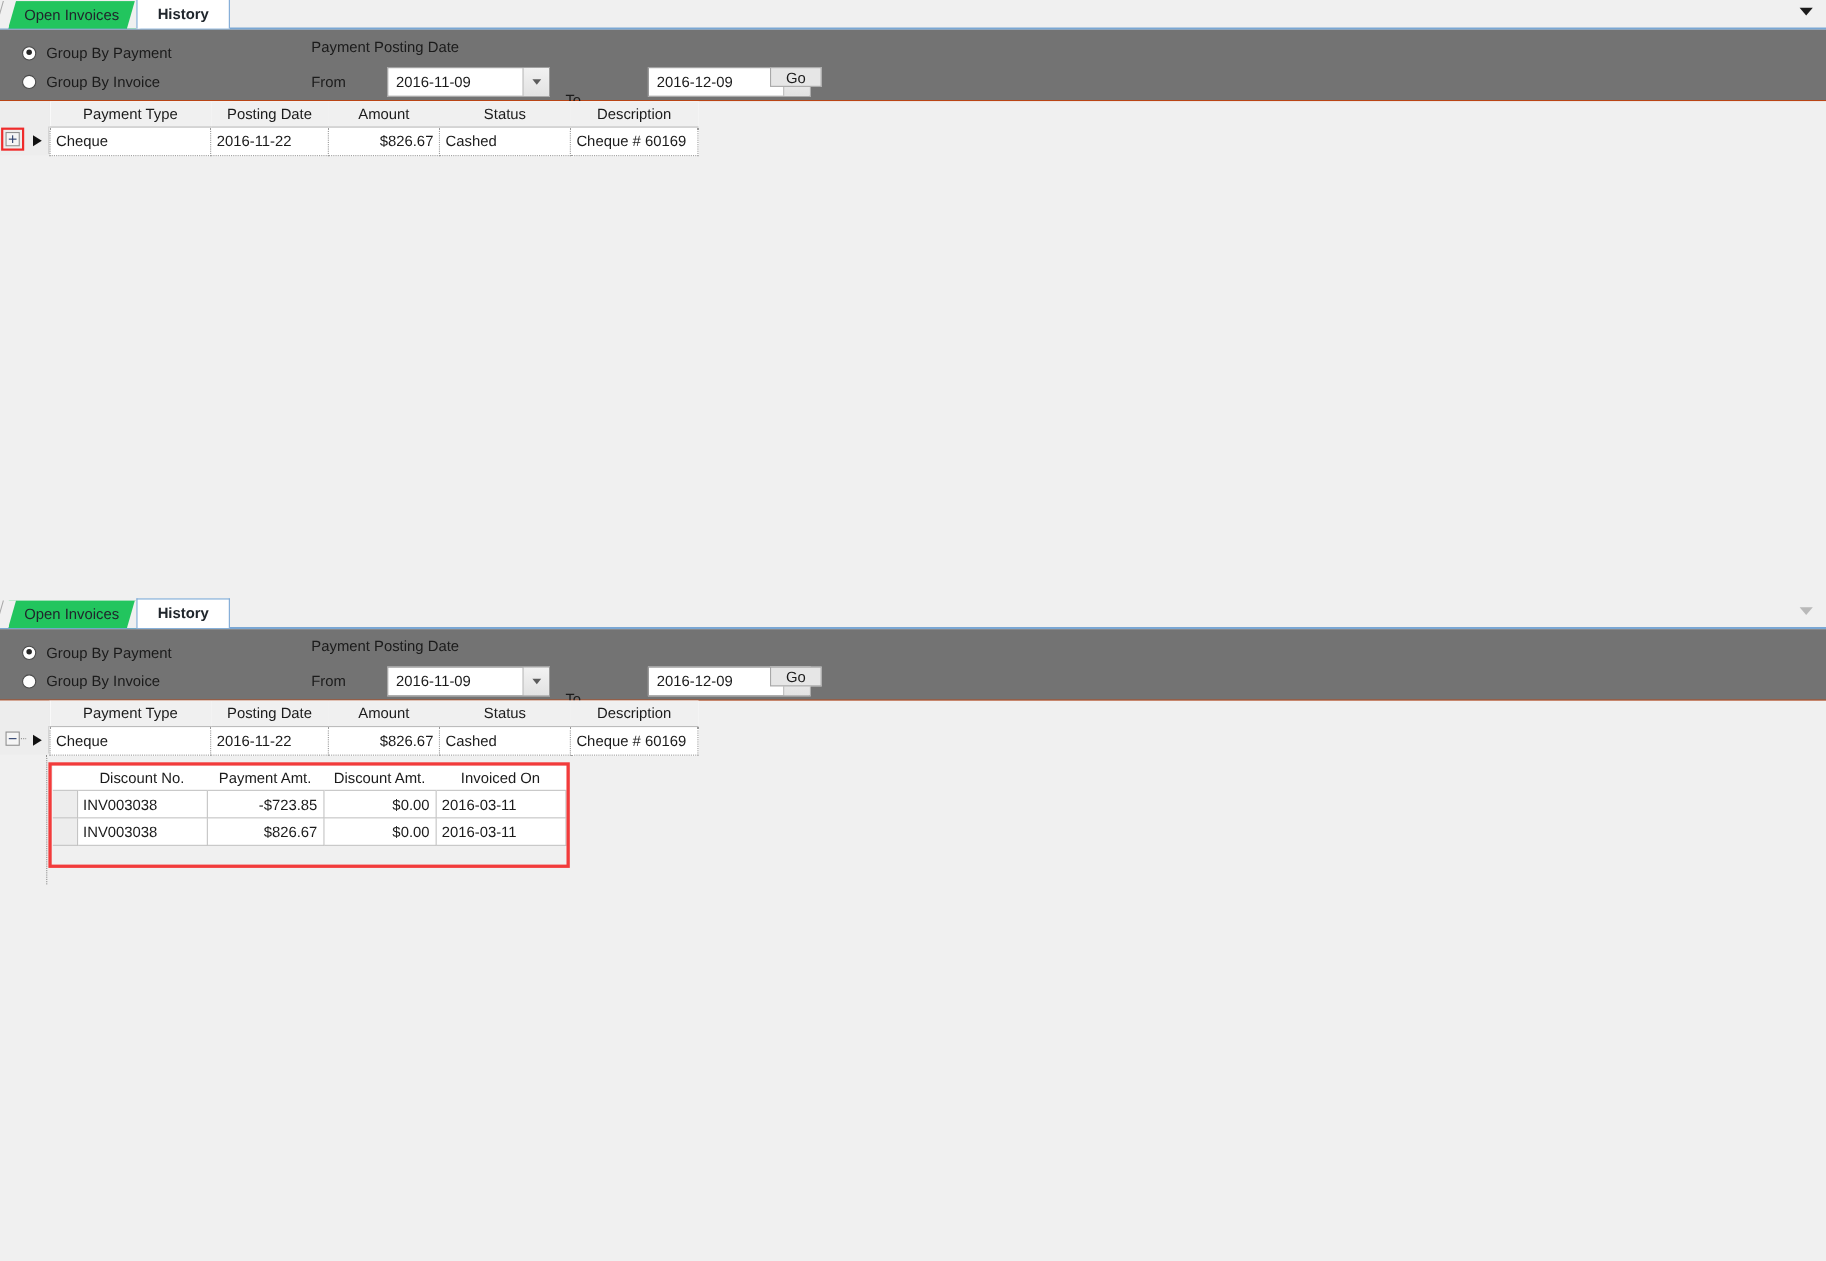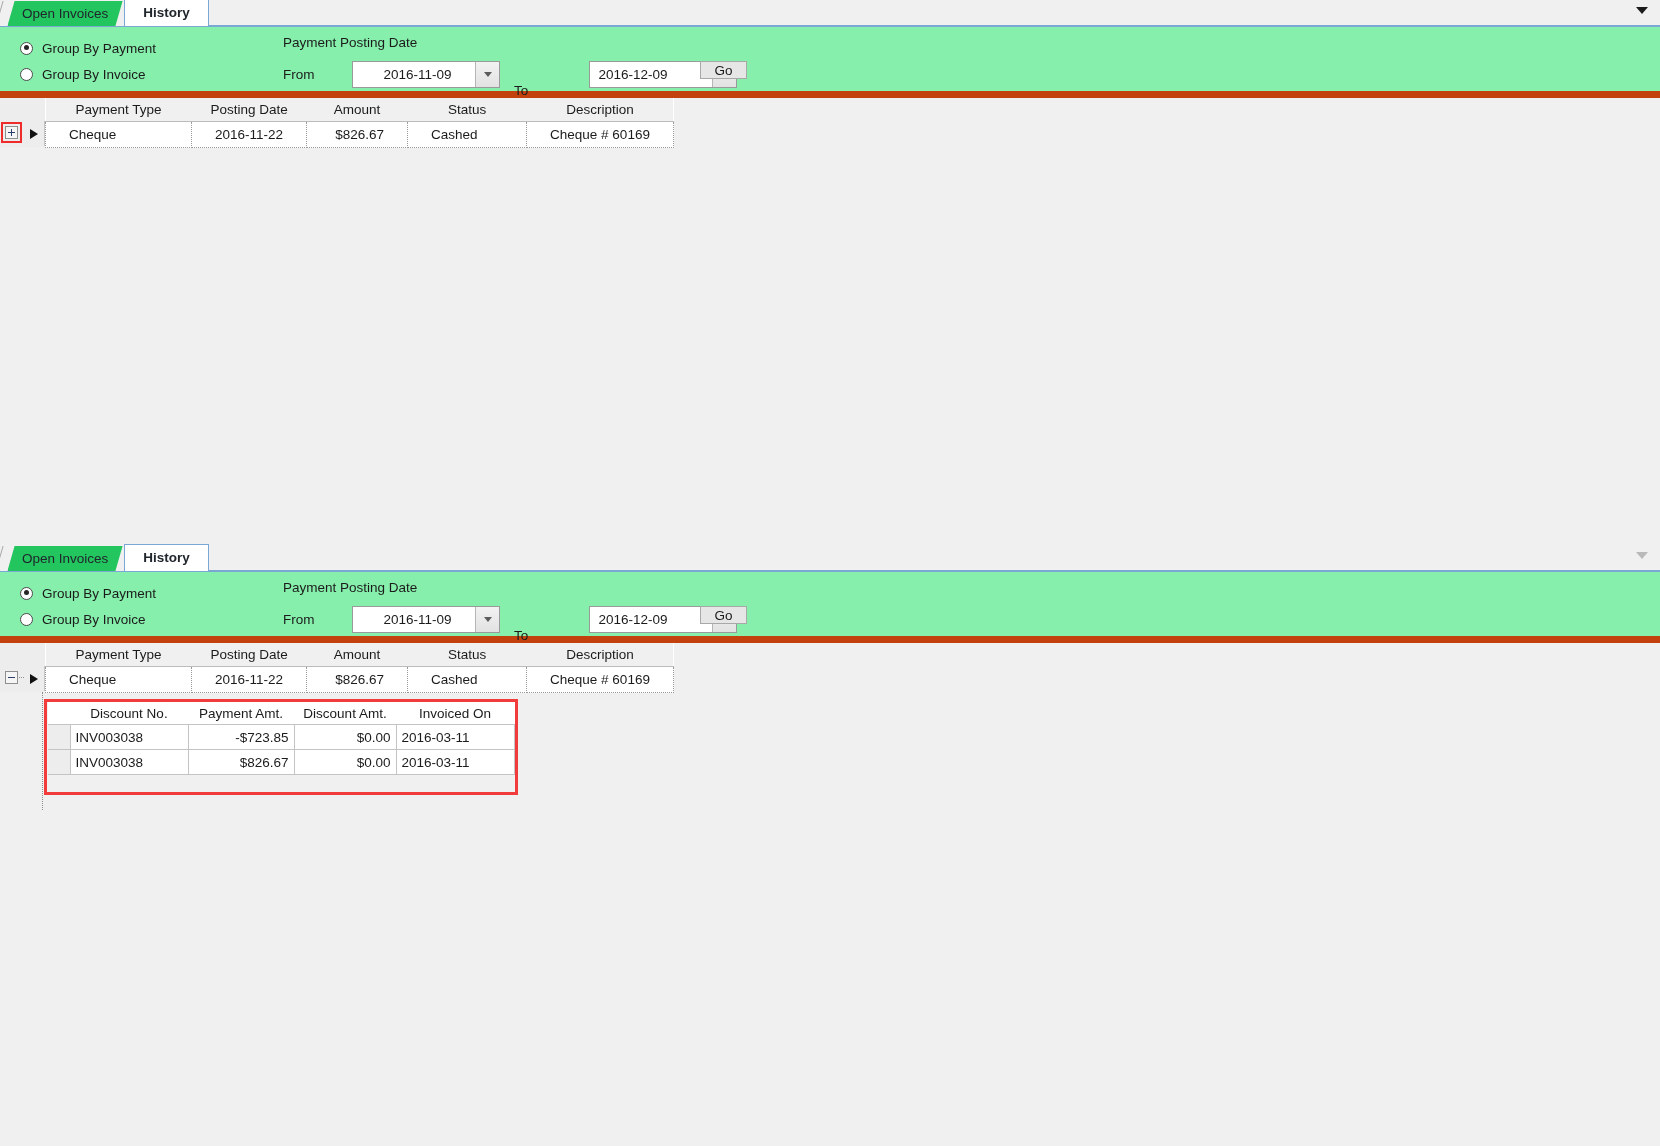--- a/index.html
+++ b/index.html
@@ -100,22 +100,22 @@
     border-right: 6px solid transparent;
     border-top: 7px solid #1b1b1b;
     cursor: default;
   }
   .tab-overflow.faded { border-top-color: #b9b9b9; }
 
   
   .filterbar {
     position: relative;
     height: 64px;
-    background: #86efac;
-    border-bottom: 7px solid #c2410c;
+    background: #737373;
+    border-bottom: 1px solid #c2410c;
   }
   .radio-group {
     position: absolute;
     left: 20px;
     top: 8px;
   }
   .radio-row {
     display: flex;
     align-items: center;
     height: 26px;
@@ -176,21 +176,20 @@
     cursor: default;
   }
   .datepicker.from { left: 352px; }
   .datepicker.to   { left: 589px; gap: 43px; }
   .datepicker .dp-value {
     flex: 1;
     padding-left: 7px;
     font-size: 13.5px;
     color: #1b1b1b;
     white-space: nowrap;
-    text-align: center;
   }
   .dp-btn {
     width: 24px;
     height: 25px;
     background: linear-gradient(#f2f2f2, #e2e2e2);
     border-left: 1px solid #b5b5b5;
     display: flex;
     align-items: center;
     justify-content: center;
     flex: none;
@@ -252,21 +251,21 @@
     border: none;
     border-bottom: 1px solid #bcbcbc;
     text-align: center;
     color: #1b1b1b;
     padding: 0 6px;
     font-size: 13.5px;
   }
   .master-grid td {
     height: 25px;
     border: 1px dotted #9a9a9a;
-    padding: 0 23px;
+    padding: 0 5px;
     background: #ffffff;
     color: #1b1b1b;
     white-space: nowrap;
   }
   .master-grid td.num { text-align: right; }
   .col-ptype { width: 146px; }
   .col-pdate { width: 107px; }
   .col-amt   { width: 101px; }
   .col-stat  { width: 119px; }
   .col-desc  { width: 116px; }

